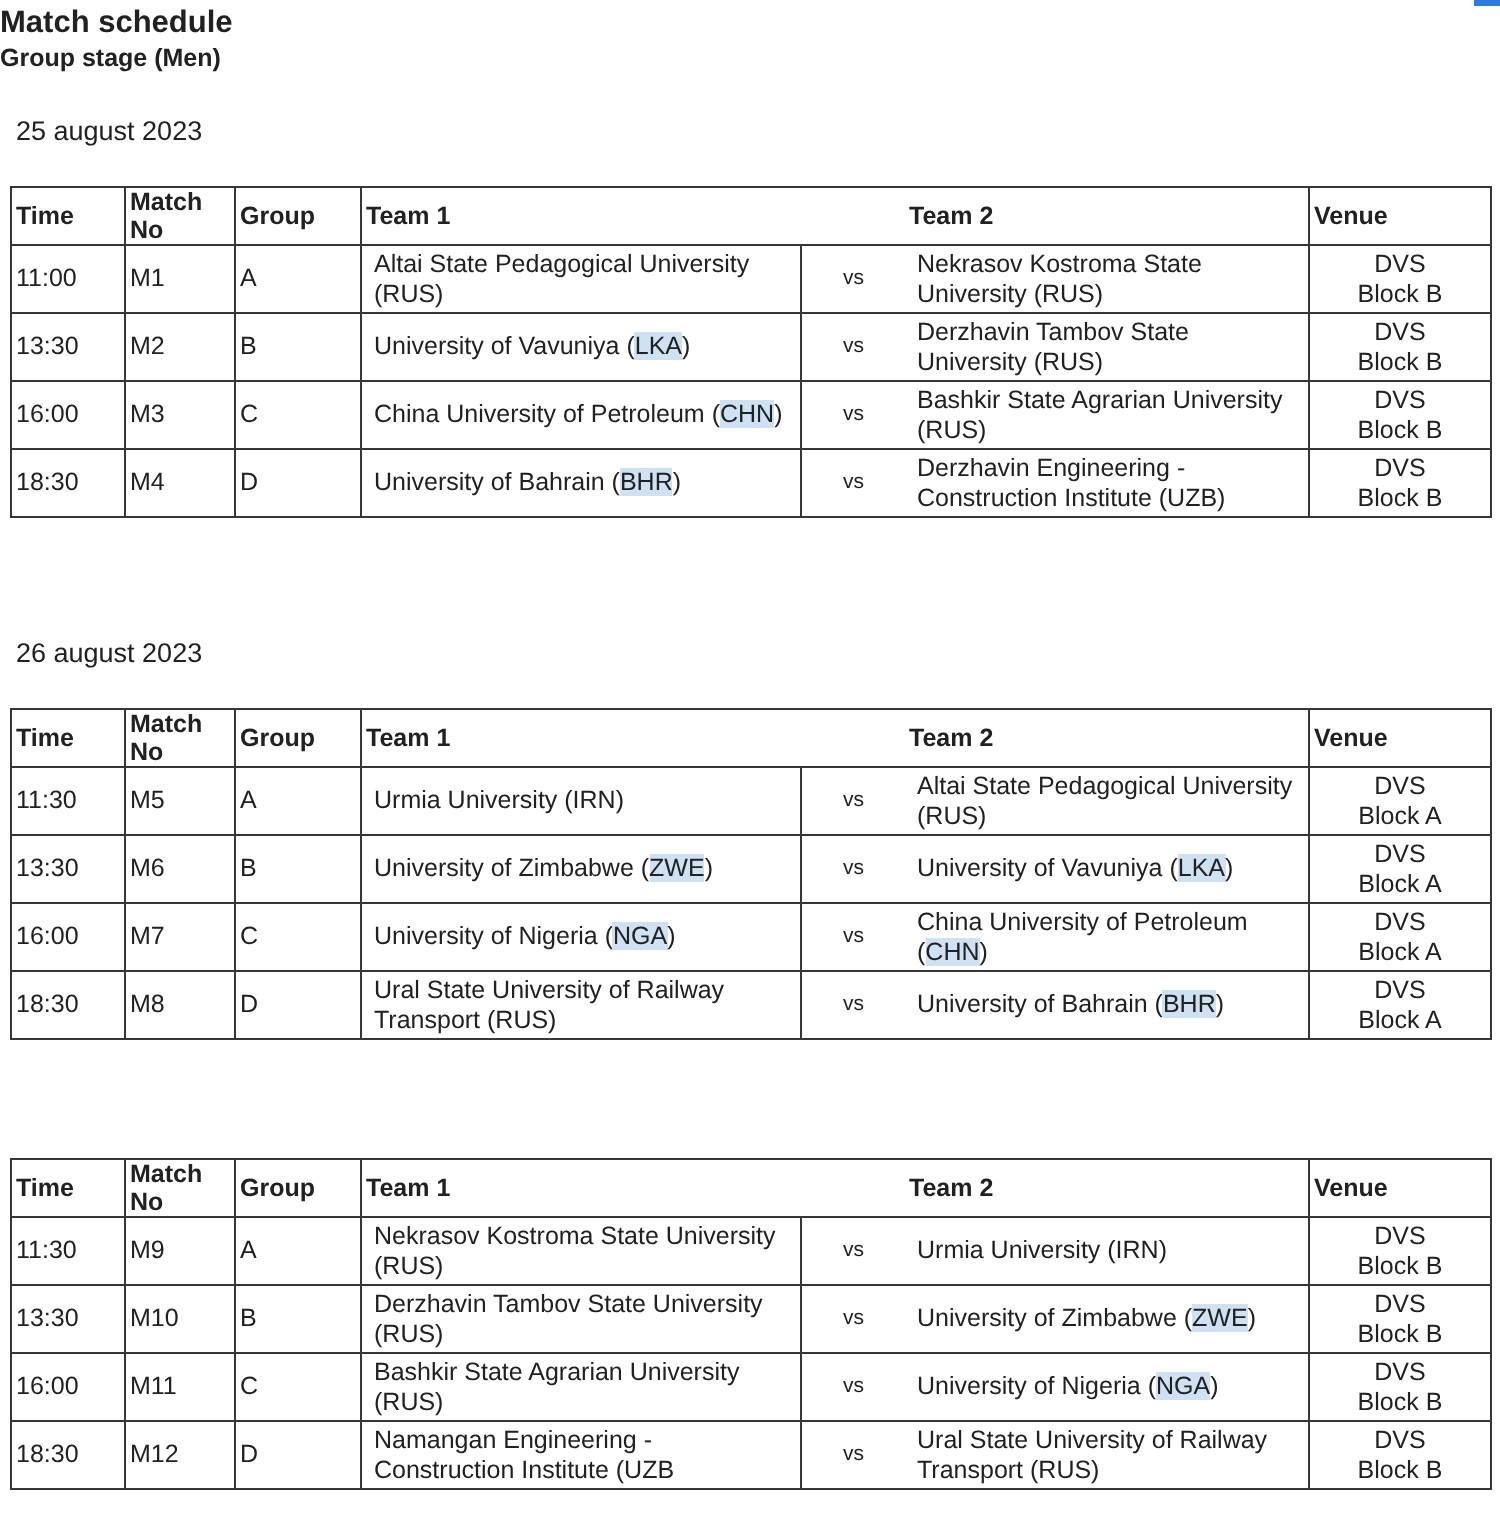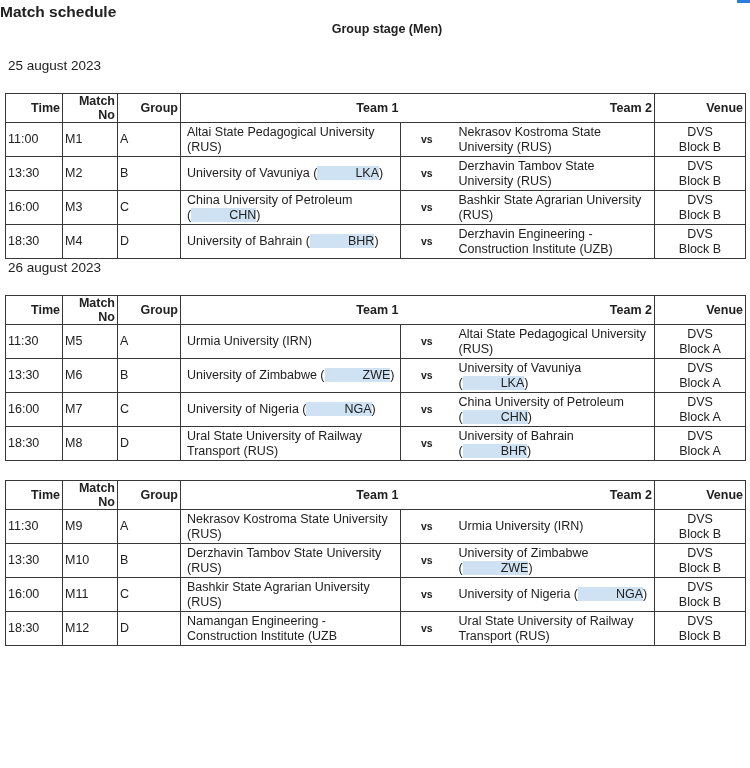--- a/index.html
+++ b/index.html
@@ -15,35 +15,33 @@
     font-family: "Liberation Sans", sans-serif;
     color: var(--text-color, #212121);
   }
   .doc-title {
     font-weight: bold;
     font-size: 15.5px;
     line-height: 19px;
     margin-top: 2px;
   }
   .doc-subtitle {
-    text-align: center;
     font-weight: bold;
     font-size: 12.5px;
     line-height: 16px;
-    padding-left: 24px;
   }
   .corner-artifact {
     position: absolute;
     top: 0;
     right: 0;
     width: 13px;
     height: 3px;
     background: var(--artifact-color, #2b7ce0);
   }
-  .section { }
+  .section { margin-top: 59px; }
   .section:first-child { margin-top: 20px; }
   .section-date {
     font-weight: normal;
     font-size: 13.5px;
     line-height: 17px;
     margin-left: 8px;
   }
   table.match-table {
     border-collapse: collapse;
     table-layout: fixed;
@@ -53,51 +51,51 @@
   .match-table th, .match-table td {
     border: 1px solid var(--border-color, #373737);
     overflow: hidden;
   }
   .match-table th {
     font-size: 12.5px;
     font-weight: bold;
     height: 26px;
     padding: 0 2px;
     line-height: 14px;
-    text-align: right;
+    text-align: left;
     vertical-align: middle;
   }
   .match-table td {
     font-size: 12.5px;
     height: 31px;
     padding: 1px 6px;
     line-height: 15px;
     vertical-align: middle;
   }
   td.c-time, td.c-match, td.c-group { text-align: left; padding: 1px 2px; }
   td.c-team1 { padding-right: 2px; }
   td.c-vs {
     text-align: center;
-    font-weight: bold;
+    font-weight: normal;
     font-size: 10.5px;
     padding: 1px 2px;
   }
   td.c-venue {
     text-align: center;
     white-space: pre-line;
     padding: 1px 2px;
   }
   
   th.c-team1 { border-right-style: hidden; }
   th.c-vs    { border-left-style: hidden; border-right-style: hidden; }
   th.c-team2 { border-left-style: hidden; }
   
   td.c-vs    { border-right-style: hidden; }
   td.c-team2 { border-left-style: hidden; }
-  .hl { background: var(--hl-color, #cfe2f3); padding-left: 38px; }
+  .hl { background: var(--hl-color, #cfe2f3); }
 </style>
 </head>
 <body>
 
 <div class="corner-artifact"></div>
 
 <div class="doc-title">Match schedule</div>
 <div class="doc-subtitle">Group stage (Men)</div>
 
 <div id="sections">

